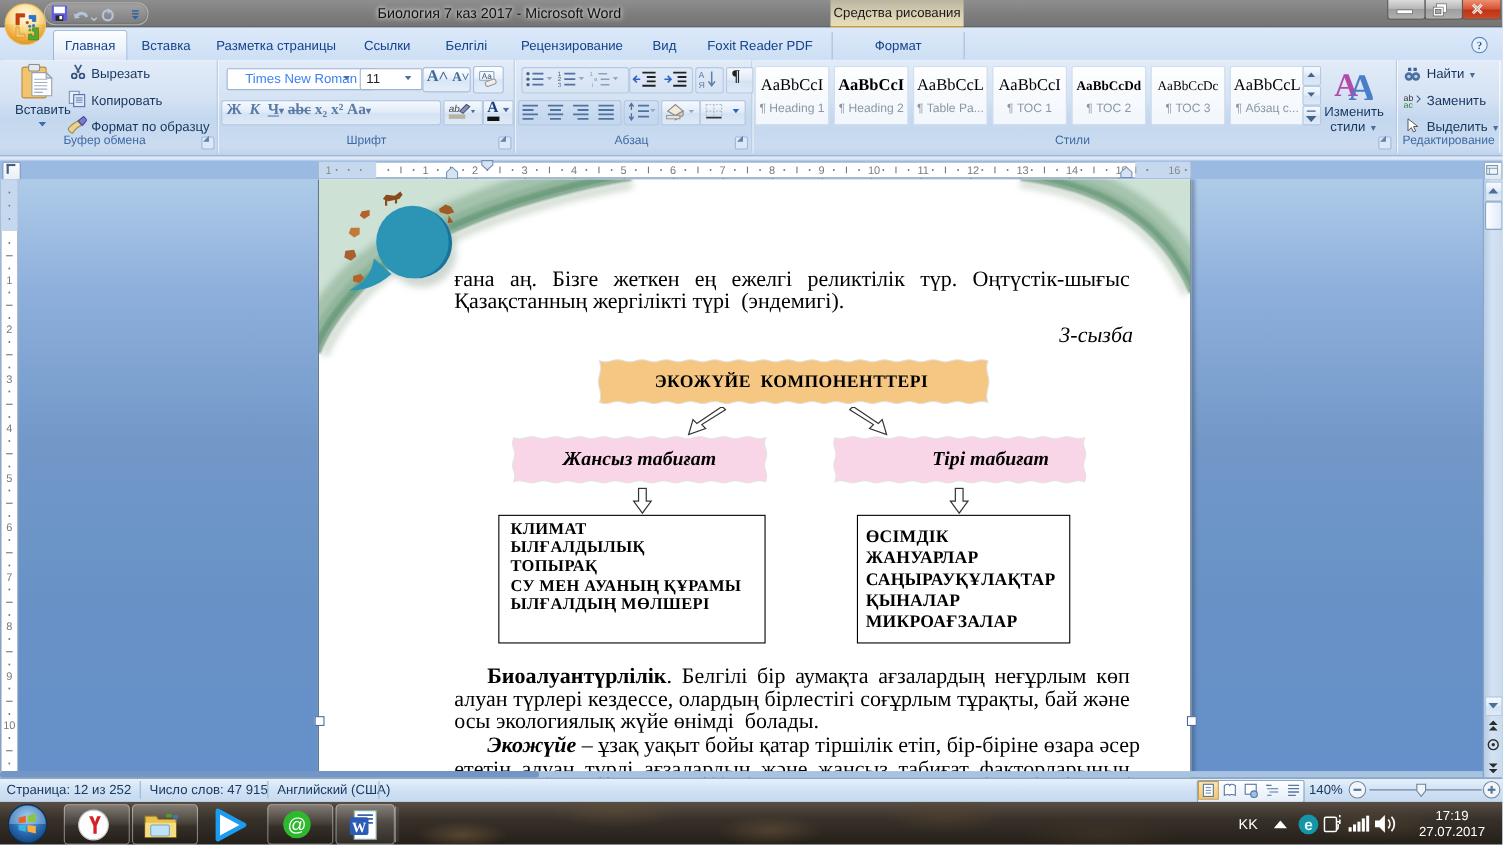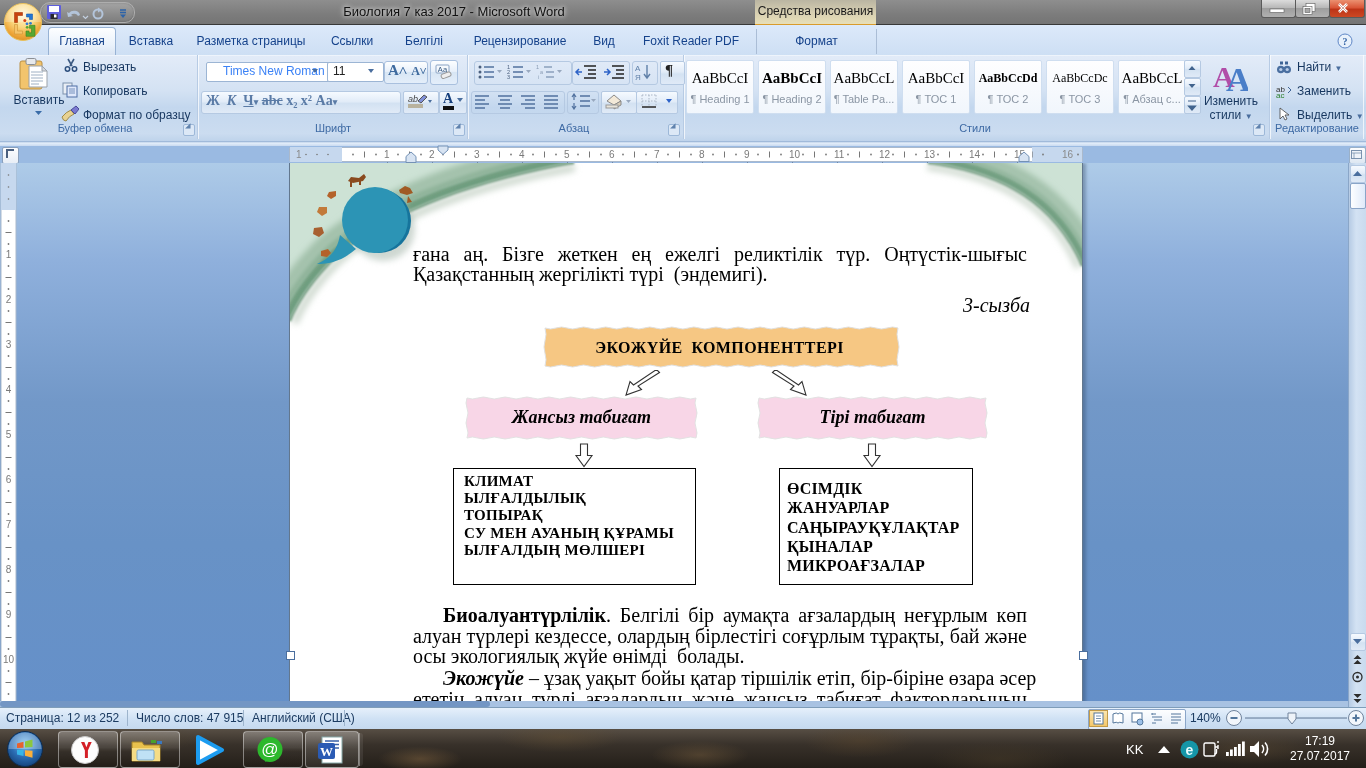--- a/index.html
+++ b/index.html
@@ -566,21 +566,21 @@
         <path d="M 2.5 2.5 L 24 16 L 20.5 19.5 L 36 25 L 32 11.5 L 28.5 15 L 5.5 -0.5 Z" fill="#fff" stroke="#333" stroke-width="1.1"></path>
       </svg>
 
       <svg style="position:absolute;left:172px;top:230px" width="240" height="52" viewBox="0 0 240 52">
             <path d="M 5 5 Q 10.5 7.0 15.9 5.0 Q 21.4 3.0 26.8 5.0 Q 32.3 7.0 37.7 5.0 Q 43.2 3.0 48.6 5.0 Q 54.1 7.0 59.5 5.0 Q 65.0 3.0 70.4 5.0 Q 75.9 7.0 81.3 5.0 Q 86.8 3.0 92.2 5.0 Q 97.7 7.0 103.1 5.0 Q 108.6 3.0 114.0 5.0 Q 119.5 7.0 125.0 5.0 Q 130.4 3.0 135.9 5.0 Q 141.3 7.0 146.8 5.0 Q 152.2 3.0 157.7 5.0 Q 163.1 7.0 168.6 5.0 Q 174.0 3.0 179.5 5.0 Q 184.9 7.0 190.4 5.0 Q 195.8 3.0 201.3 5.0 Q 206.7 7.0 212.2 5.0 Q 217.6 3.0 223.1 5.0 Q 228.5 7.0 234.0 5.0 Q 232.0 10.0 234.0 15.0 Q 236.0 20.0 234.0 25.0 Q 232.0 30.0 234.0 35.0 Q 236.0 40.0 234.0 45.0 Q 228.5 43.0 223.1 45.0 Q 217.6 47.0 212.2 45.0 Q 206.7 43.0 201.3 45.0 Q 195.8 47.0 190.4 45.0 Q 184.9 43.0 179.5 45.0 Q 174.0 47.0 168.6 45.0 Q 163.1 43.0 157.7 45.0 Q 152.2 47.0 146.8 45.0 Q 141.3 43.0 135.9 45.0 Q 130.4 47.0 125.0 45.0 Q 119.5 43.0 114.0 45.0 Q 108.6 47.0 103.1 45.0 Q 97.7 43.0 92.2 45.0 Q 86.8 47.0 81.3 45.0 Q 75.9 43.0 70.4 45.0 Q 65.0 47.0 59.5 45.0 Q 54.1 43.0 48.6 45.0 Q 43.2 47.0 37.7 45.0 Q 32.3 43.0 26.8 45.0 Q 21.4 47.0 15.9 45.0 Q 10.5 43.0 5.0 45.0 Q 7.0 40.0 5.0 35.0 Q 3.0 30.0 5.0 25.0 Q 7.0 20.0 5.0 15.0 Q 3.0 10.0 5.0 5.0 Z" fill="#f8d6e7" stroke="#e2e2e2" stroke-width="1"></path>
           </svg>
       <div class="dserif" style="position:absolute;left:177px;top:244px;width:229px;text-align:center;font-size:18px;font-weight:bold;font-style:italic;">Жансыз табиғат</div>
       <svg style="position:absolute;left:464px;top:230px" width="238" height="52" viewBox="0 0 238 52">
             <path d="M 5 5 Q 10.4 7.0 15.8 5.0 Q 21.2 3.0 26.6 5.0 Q 32.0 7.0 37.4 5.0 Q 42.8 3.0 48.2 5.0 Q 53.6 7.0 59.0 5.0 Q 64.5 3.0 69.9 5.0 Q 75.3 7.0 80.7 5.0 Q 86.1 3.0 91.5 5.0 Q 96.9 7.0 102.3 5.0 Q 107.7 3.0 113.1 5.0 Q 118.5 7.0 123.9 5.0 Q 129.3 3.0 134.7 5.0 Q 140.1 7.0 145.5 5.0 Q 150.9 3.0 156.3 5.0 Q 161.7 7.0 167.1 5.0 Q 172.5 3.0 178.0 5.0 Q 183.4 7.0 188.8 5.0 Q 194.2 3.0 199.6 5.0 Q 205.0 7.0 210.4 5.0 Q 215.8 3.0 221.2 5.0 Q 226.6 7.0 232.0 5.0 Q 230.0 10.0 232.0 15.0 Q 234.0 20.0 232.0 25.0 Q 230.0 30.0 232.0 35.0 Q 234.0 40.0 232.0 45.0 Q 226.6 43.0 221.2 45.0 Q 215.8 47.0 210.4 45.0 Q 205.0 43.0 199.6 45.0 Q 194.2 47.0 188.8 45.0 Q 183.4 43.0 178.0 45.0 Q 172.5 47.0 167.1 45.0 Q 161.7 43.0 156.3 45.0 Q 150.9 47.0 145.5 45.0 Q 140.1 43.0 134.7 45.0 Q 129.3 47.0 123.9 45.0 Q 118.5 43.0 113.1 45.0 Q 107.7 47.0 102.3 45.0 Q 96.9 43.0 91.5 45.0 Q 86.1 47.0 80.7 45.0 Q 75.3 43.0 69.9 45.0 Q 64.5 47.0 59.0 45.0 Q 53.6 43.0 48.2 45.0 Q 42.8 47.0 37.4 45.0 Q 32.0 43.0 26.6 45.0 Q 21.2 47.0 15.8 45.0 Q 10.4 43.0 5.0 45.0 Q 7.0 40.0 5.0 35.0 Q 3.0 30.0 5.0 25.0 Q 7.0 20.0 5.0 15.0 Q 3.0 10.0 5.0 5.0 Z" fill="#f8d6e7" stroke="#e2e2e2" stroke-width="1"></path>
           </svg>
-      <div class="dserif" style="position:absolute;left:469px;top:244px;width:227px;text-align:center;font-size:18px;font-weight:bold;font-style:italic;">Тірі табиғат</div>
+      <div class="dserif" style="position:absolute;left:469px;top:244px;width:227px;text-align:center;font-size:18px;font-weight:bold;font-style:italic;padding-left:28px;">Тірі табиғат</div>
 
       <svg style="position:absolute;left:284px;top:280px" width="20" height="25" viewBox="0 0 20 25">
         <path d="M6.5 1 H13.5 V12.5 H18 L10 23.5 L2 12.5 H6.5 Z" fill="#fff" stroke="#333" stroke-width="1.1"></path>
       </svg>
       <svg style="position:absolute;left:572px;top:280px" width="20" height="25" viewBox="0 0 20 25">
         <path d="M6.5 1 H13.5 V12.5 H18 L10 23.5 L2 12.5 H6.5 Z" fill="#fff" stroke="#333" stroke-width="1.1"></path>
       </svg>
 
       <div style="position:absolute;left:163px;top:305px;width:243px;height:117px;border:1px solid #000;box-sizing:border-box;"></div>
       <div class="dserif" style="position:absolute;left:174px;top:310px;font-size:15px;font-weight:bold;line-height:17.2px;letter-spacing:.3px;">КЛИМАТ<br>ЫЛҒАЛДЫЛЫҚ<br>ТОПЫРАҚ<br>СУ МЕН АУАНЫҢ ҚҰРАМЫ<br>ЫЛҒАЛДЫҢ МӨЛШЕРІ</div>

